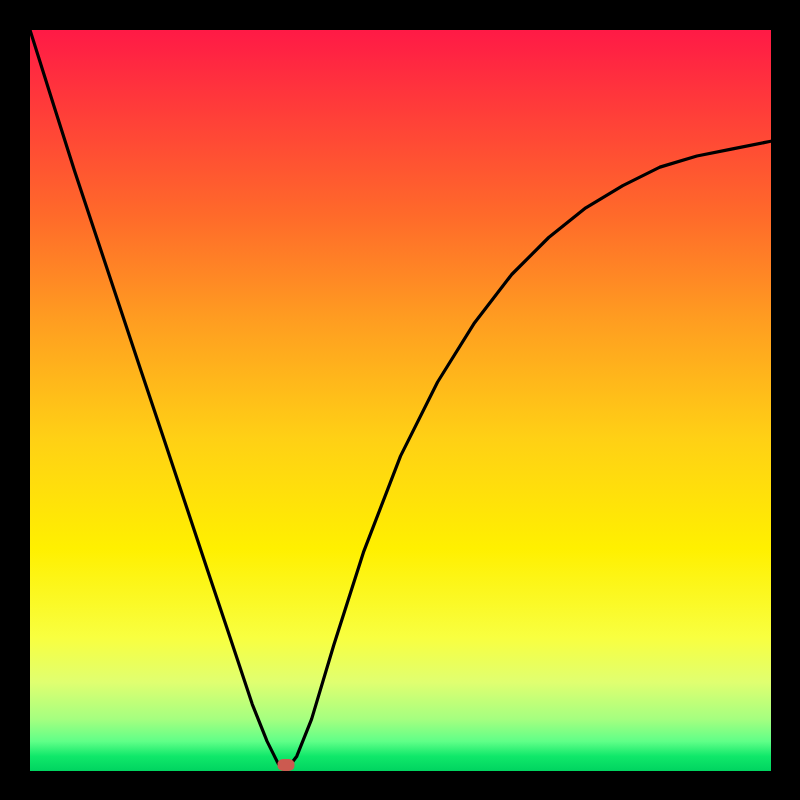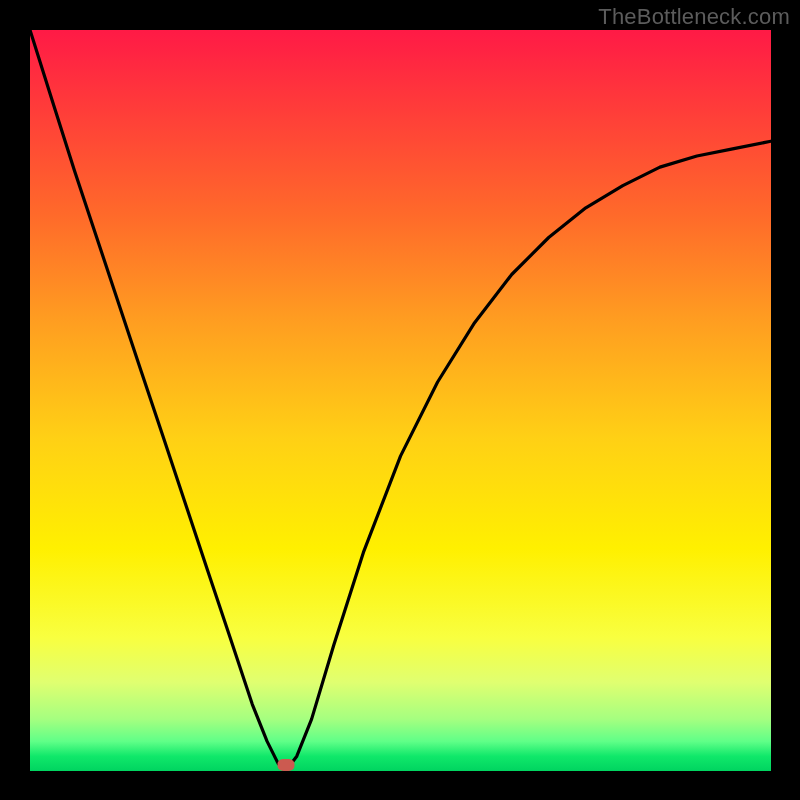--- a/index.html
+++ b/index.html
@@ -80,21 +80,20 @@
     border-radius: 6px / 5px;
     z-index: 6;
     transform: translate(-50%, -50%);
   }
 </style>
 </head>
 <body>
 
 <div class="frame">
 
-  <div class="attribution">TheBottleneck.com</div>
 
   <div class="plot-area">
     <div class="gradient-bg"></div>
 
     <svg class="curve" viewBox="0 0 741 741" preserveAspectRatio="none">
       <path d="M0.0 0.0 L22.2 70.4 L44.5 140.8 L66.7 207.5 L88.9 274.2 L111.1 340.9 L133.4 407.6 L155.6 474.2 L177.8 540.9 L200.1 607.6 L222.3 674.3 L237.1 711.4 L248.2 733.6 L255.6 741.0 L266.8 726.2 L281.6 689.1 L303.8 615.0 L333.4 522.4 L370.5 426.1 L407.6 352.0 L444.6 292.7 L481.7 244.5 L518.7 207.5 L555.8 177.8 L592.8 155.6 L629.9 137.1 L666.9 126.0 L703.9 118.6 L741.0 111.2"></path>
     </svg>
 
     <div class="marker" style="left: 255.645px; top: 735.072px;"></div>
   </div>

